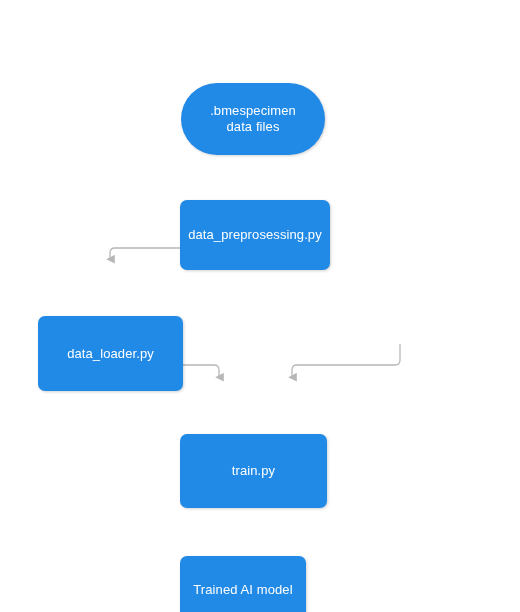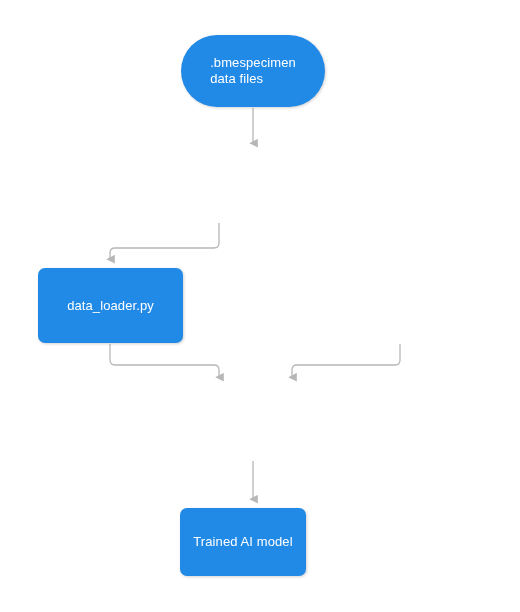--- a/index.html
+++ b/index.html
@@ -27,28 +27,29 @@
     height: 612px;
     pointer-events: none;
   }
   .node {
     position: absolute;
     background: #2189e6;
     color: #ffffff;
     display: flex;
     align-items: center;
     justify-content: center;
-    text-align: left;
+    text-align: center;
     font-size: 13px;
     line-height: 16px;
     font-weight: 400;
     letter-spacing: 0.1px;
     box-sizing: border-box;
     box-shadow: 1px 1px 3px rgba(0,0,0,0.18);
     z-index: 2;
+    margin-top: 48px;
   }
   .node.rect {
     border-radius: 7px;
   }
   .node.stadium {
     border-radius: 40px;
   }
   .node-label {
     white-space: pre-line;
     padding: 0 8px;
@@ -78,24 +79,30 @@
 
       <path d="M 253 461 L 253 499" marker-end="url(#arrowhead)"></path>
     </g>
   </svg>
 
   <div class="node stadium" style="left:181px; top:35px; width:144px; height:72px;">
     <span class="node-label">.bmespecimen
 data files</span>
   </div>
 
+  <div class="node rect" style="left:180px; top:152px; width:150px; height:70px;">
+    <span class="node-label">data_preprosessing.py</span>
+  </div>
 
   <div class="node rect" style="left:38px; top:268px; width:145px; height:75px;">
     <span class="node-label">data_loader.py</span>
   </div>
 
 
+  <div class="node rect" style="left:180px; top:386px; width:147px; height:74px;">
+    <span class="node-label">train.py</span>
+  </div>
 
   <div class="node rect" style="left:180px; top:508px; width:126px; height:68px;">
     <span class="node-label">Trained AI model</span>
   </div>
 
 </div>
 
 </body></html>

